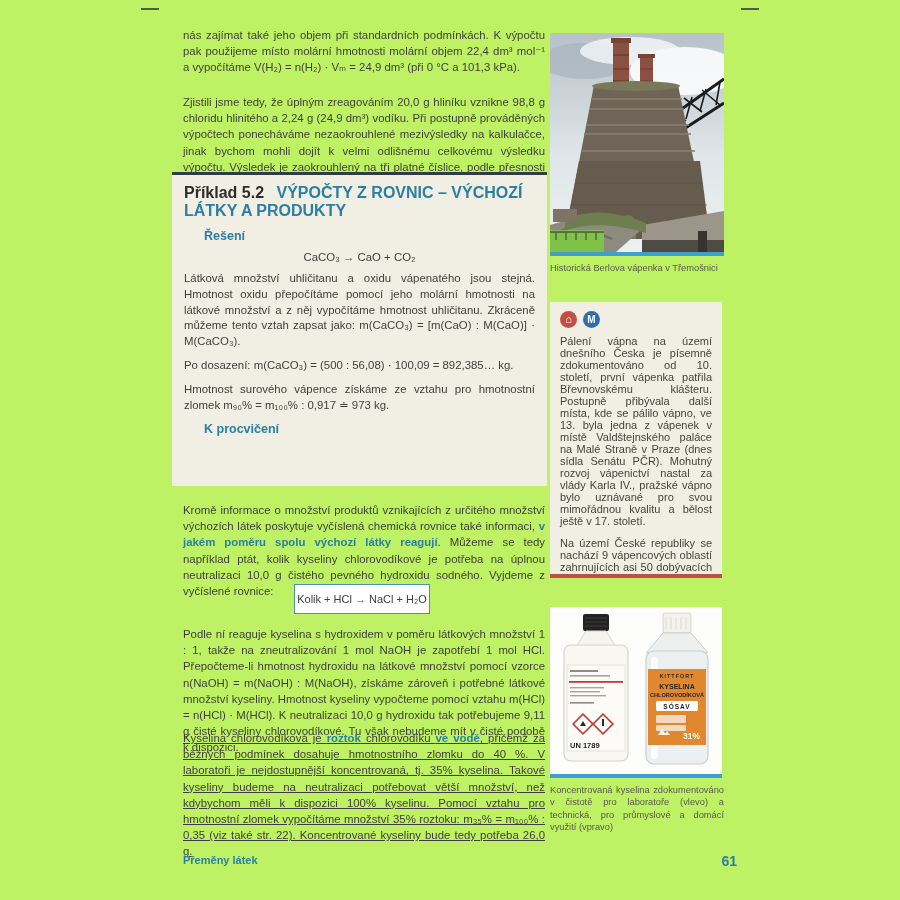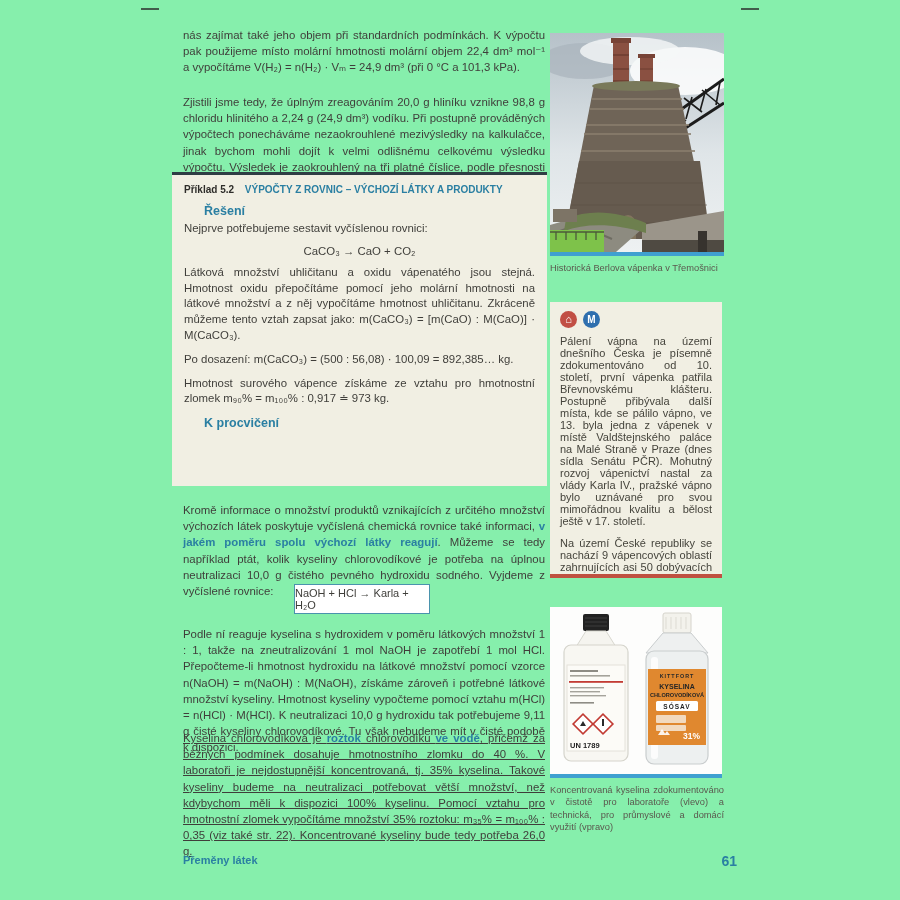--- a/index.html
+++ b/index.html
@@ -1,26 +1,26 @@
 <!DOCTYPE html>
 <html lang="cs"><head>
 <meta charset="utf-8">
 <style>
   html,body{margin:0;padding:0;background:#ffffff;}
-  #page{position:relative;width:900px;height:900px;background:#86efac;overflow:hidden;
+  #page{position:relative;width:900px;height:900px;background:#bef264;overflow:hidden;
         font-family:"Liberation Sans","DejaVu Sans",sans-serif;color:#3f3e3a;}
   .abs{position:absolute;}
   .body-text{font-size:11.4px;line-height:16.2px;text-align:justify;color:#3f3e3a;}
   .hl{color:#2a7fa2;font-weight:bold;}
   .trim{background:#2b2b2b;height:2px;width:18px;opacity:.75;}
 
   
   #example-box{left:172px;top:172px;width:375px;height:314px;background:#f1efe3;
                border-top:3px solid #2f3d44;box-sizing:border-box;padding:9px 12px 8px 12px;overflow:hidden;}
-  .ex-head{font-size:10px;margin-bottom:5px;}
+  .ex-head{font-size:16px;margin-bottom:5px;}
   .ex-label{font-weight:bold;color:#2e2d2a;margin-right:8px;}
   .ex-title{font-weight:bold;color:#2a7fa2;}
   .ex-question{font-size:11.4px;line-height:15.6px;font-weight:bold;color:#2e2d2a;text-align:justify;}
   .ex-subhead{font-size:12.5px;font-weight:bold;color:#2a7fa2;margin:9px 0 3px 0;padding-left:20px;}
   .ex-text{font-size:11.4px;line-height:15.8px;text-align:justify;}
   .ex-eq{font-size:11.4px;text-align:center;margin:8px 0 8px 0;color:#3f3e3a;}
   .ex-p{margin:0 0 8px 0;}
 
   
   #eq2-box{left:294px;top:584px;width:134px;height:28px;border:1px solid #4a93ad;background:#fff;
@@ -53,35 +53,34 @@
   <div class="abs body-text" style="left:183px;top:27px;width:362px;">nás zajímat také jeho objem při standardních podmínkách. K výpočtu pak použijeme místo molární hmotnosti molární objem 22,4 dm³ mol⁻¹ a vypočítáme V(H₂) = n(H₂) · Vₘ = 24,9 dm³ (při 0 °C a 101,3 kPa).</div>
 
   <div class="abs body-text" style="left:183px;top:94px;width:362px;">Zjistili jsme tedy, že úplným zreagováním 20,0 g hliníku vznikne 98,8 g chloridu hlinitého a 2,24 g (24,9 dm³) vodíku. Při postupně prováděných výpočtech ponecháváme nezaokrouhlené mezivýsledky na kalkulačce, jinak bychom mohli dojít k velmi odlišnému celkovému výsledku výpočtu. Výsledek je zaokrouhlený na tři platné číslice, podle přesnosti vstupních hodnot (viz str. 8).</div>
 
   <div class="abs" id="example-box">
     <div class="ex-head">
       <span class="ex-label">Příklad 5.2</span>
       <span class="ex-title">VÝPOČTY Z ROVNIC – VÝCHOZÍ LÁTKY A PRODUKTY</span>
     </div>
     <div class="ex-subhead">Řešení</div>
-    <div class="ex-text">Nejprve potřebujeme sestavit vyčíslenou rovnici:</div>
     <div class="ex-eq">CaCO₃ → CaO + CO₂</div>
     <div class="ex-text ex-p">Látková množství uhličitanu a oxidu vápenatého jsou stejná. Hmotnost oxidu přepočítáme pomocí jeho molární hmotnosti na látkové množství a z něj vypočítáme hmotnost uhličitanu. Zkráceně můžeme tento vztah zapsat jako: m(CaCO₃) = [m(CaO) : M(CaO)] · M(CaCO₃).</div>
     <div class="ex-text ex-p">Po dosazení: m(CaCO₃) = (500 : 56,08) · 100,09 = 892,385… kg.</div>
     <div class="ex-text ex-p">Hmotnost surového vápence získáme ze vztahu pro hmotnostní zlomek m₉₀% = m₁₀₀% : 0,917 ≐ 973 kg.</div>
     <div class="ex-subhead">K procvičení</div>
 
   </div>
 
   <div class="abs body-text" style="left:183px;top:502px;width:362px;">
     <span>Kromě informace o množství produktů vznikajících z určitého množství výchozích látek poskytuje vyčíslená chemická rovnice také informaci, </span><span class="hl">v jakém poměru spolu výchozí látky reagují</span><span>. Můžeme se tedy například ptát, kolik kyseliny chlorovodíkové je potřeba na úplnou neutralizaci 10,0 g čistého pevného hydroxidu sodného. Vyjdeme z vyčíslené rovnice:</span>
   </div>
 
   <div class="abs" id="eq2-box">
-    <span>NaOH + HCl → Karla + H₂O</span>
+    <span>Kolik + HCl → NaCl + H₂O</span>
   </div>
 
   <div class="abs body-text" style="left:183px;top:626px;width:362px;">Podle ní reaguje kyselina s hydroxidem v poměru látkových množství 1 : 1, takže na zneutralizování 1 mol NaOH je zapotřebí 1 mol HCl. Přepočteme-li hmotnost hydroxidu na látkové množství pomocí vzorce n(NaOH) = m(NaOH) : M(NaOH), získáme zároveň i potřebné látkové množství kyseliny. Hmotnost kyseliny vypočteme pomocí vztahu m(HCl) = n(HCl) · M(HCl). K neutralizaci 10,0 g hydroxidu tak potřebujeme 9,11 g čisté kyseliny chlorovodíkové. Tu však nebudeme mít v čisté podobě k dispozici.</div>
 
   <div class="abs body-text" style="left:183px;top:730px;width:362px;text-decoration:underline;">
     <span>Kyselina chlorovodíková je </span><span class="hl">roztok</span><span> chlorovodíku </span><span class="hl">ve vodě</span><span>, přičemž za běžných podmínek dosahuje hmotnostního zlomku do 40 %. V laboratoři je nejdostupnější koncentrovaná, tj. 35% kyselina. Takové kyseliny budeme na neutralizaci potřebovat větší množství, než kdybychom měli k dispozici 100% kyselinu. Pomocí vztahu pro hmotnostní zlomek vypočítáme množství 35% roztoku: m₃₅% = m₁₀₀% : 0,35 (viz také str. 22). Koncentrované kyseliny bude tedy potřeba 26,0 g.</span>
   </div>
 
   <div class="abs footer-left" style="left:183px;top:854px;">Přeměny látek</div>
   <div class="abs page-num" style="left:697px;top:853px;width:40px;text-align:right;">61</div>

